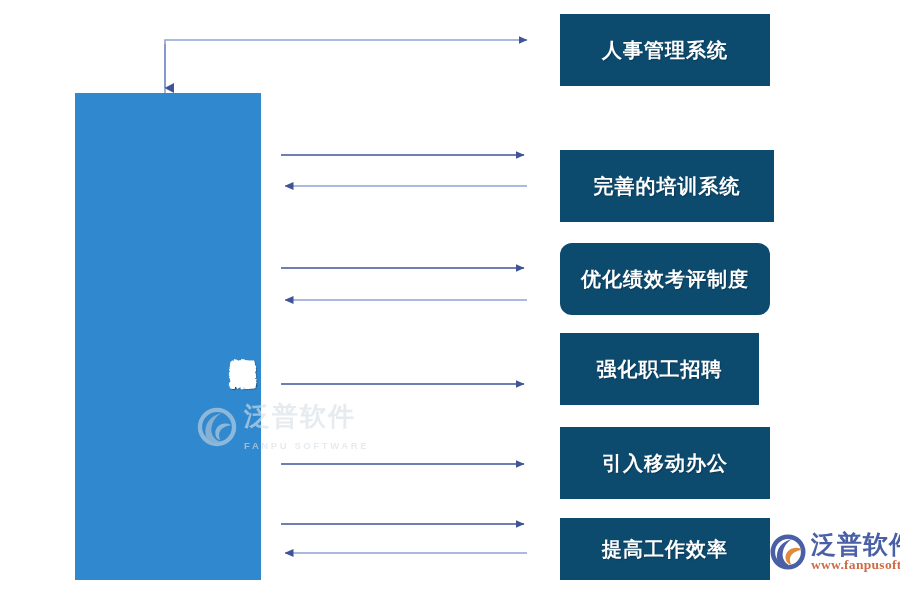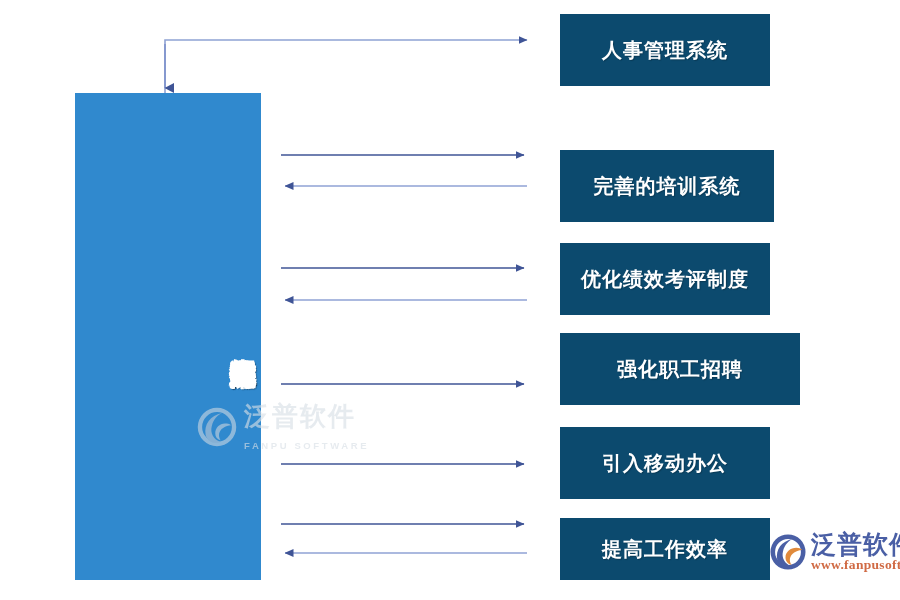--- a/index.html
+++ b/index.html
@@ -206,25 +206,25 @@
   </div>
 
   <div class="out-box" style="left:560px; top:14px; width:210px; height:72px;">
     <span class="out-box-label">人事管理系统</span>
   </div>
 
   <div class="out-box" style="left:560px; top:150px; width:214px; height:72px;">
     <span class="out-box-label">完善的培训系统</span>
   </div>
 
-  <div class="out-box" style="left:560px; top:243px; width:210px; height:72px;">
+  <div class="out-box" style="left:560px; top:243px; width:210px; height:72px;border-radius:12px;">
     <span class="out-box-label">优化绩效考评制度</span>
   </div>
 
-  <div class="out-box" style="left:560px; top:333px; width:240px; height:72px;">
+  <div class="out-box" style="left:560px; top:333px; width:199px; height:72px;">
     <span class="out-box-label">强化职工招聘</span>
   </div>
 
   <div class="out-box" style="left:560px; top:427px; width:210px; height:72px;">
     <span class="out-box-label">引入移动办公</span>
   </div>
 
   <div class="out-box" style="left:560px; top:518px; width:210px; height:62px;">
     <span class="out-box-label">提高工作效率</span>
   </div>

